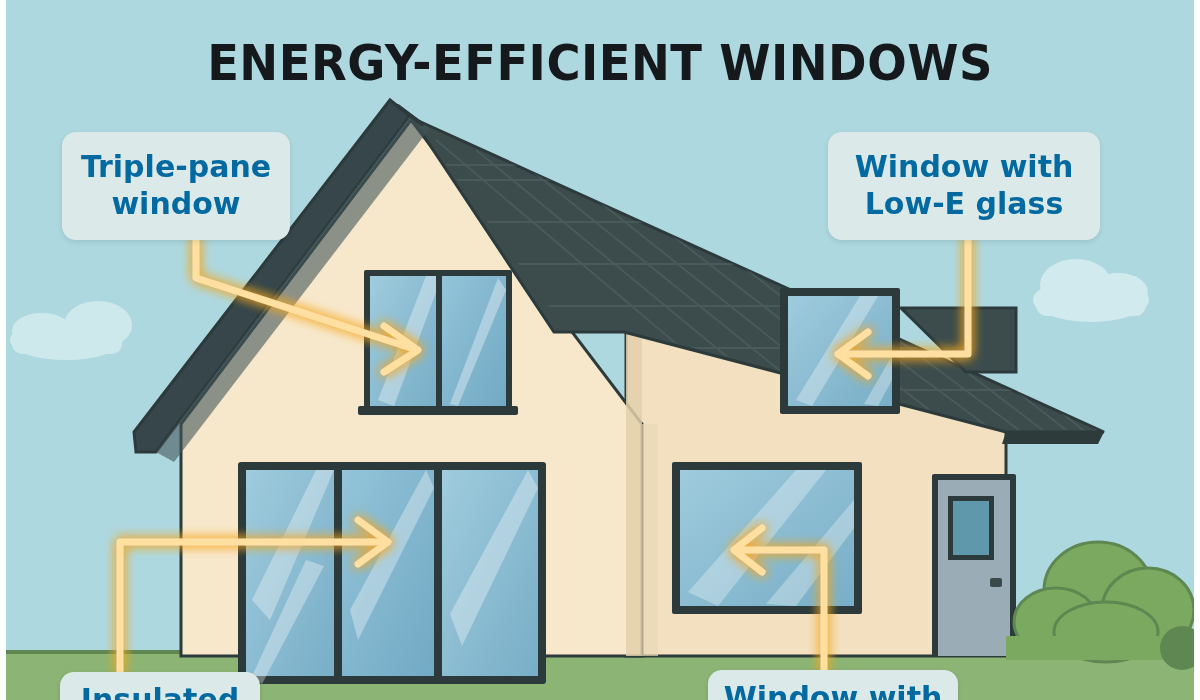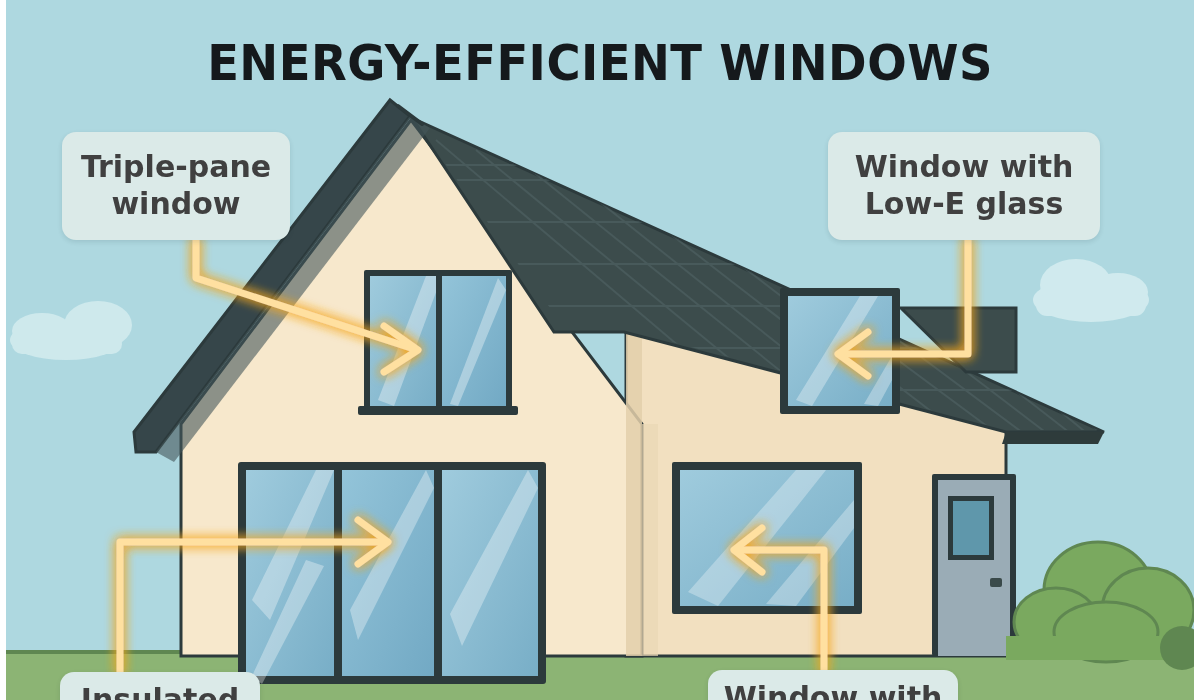--- a/index.html
+++ b/index.html
@@ -52,21 +52,21 @@
     transform: scaleX(0.93);
     transform-origin: center center;
   }
   .callout {
     position: absolute;
     background: #dbeae8;
     border-radius: 14px;
     box-shadow: 0 2px 5px rgba(20,40,50,0.12);
     font-family: "DejaVu Sans", sans-serif;
     font-weight: bold;
-    color: #404040;
+    color: #0369a1;
     text-align: center;
     line-height: 1.22;
     display: flex;
     align-items: center;
     justify-content: center;
     padding: 0 10px;
     box-sizing: border-box;
   }
   .callout span { display: block; white-space: pre-line; }
 

